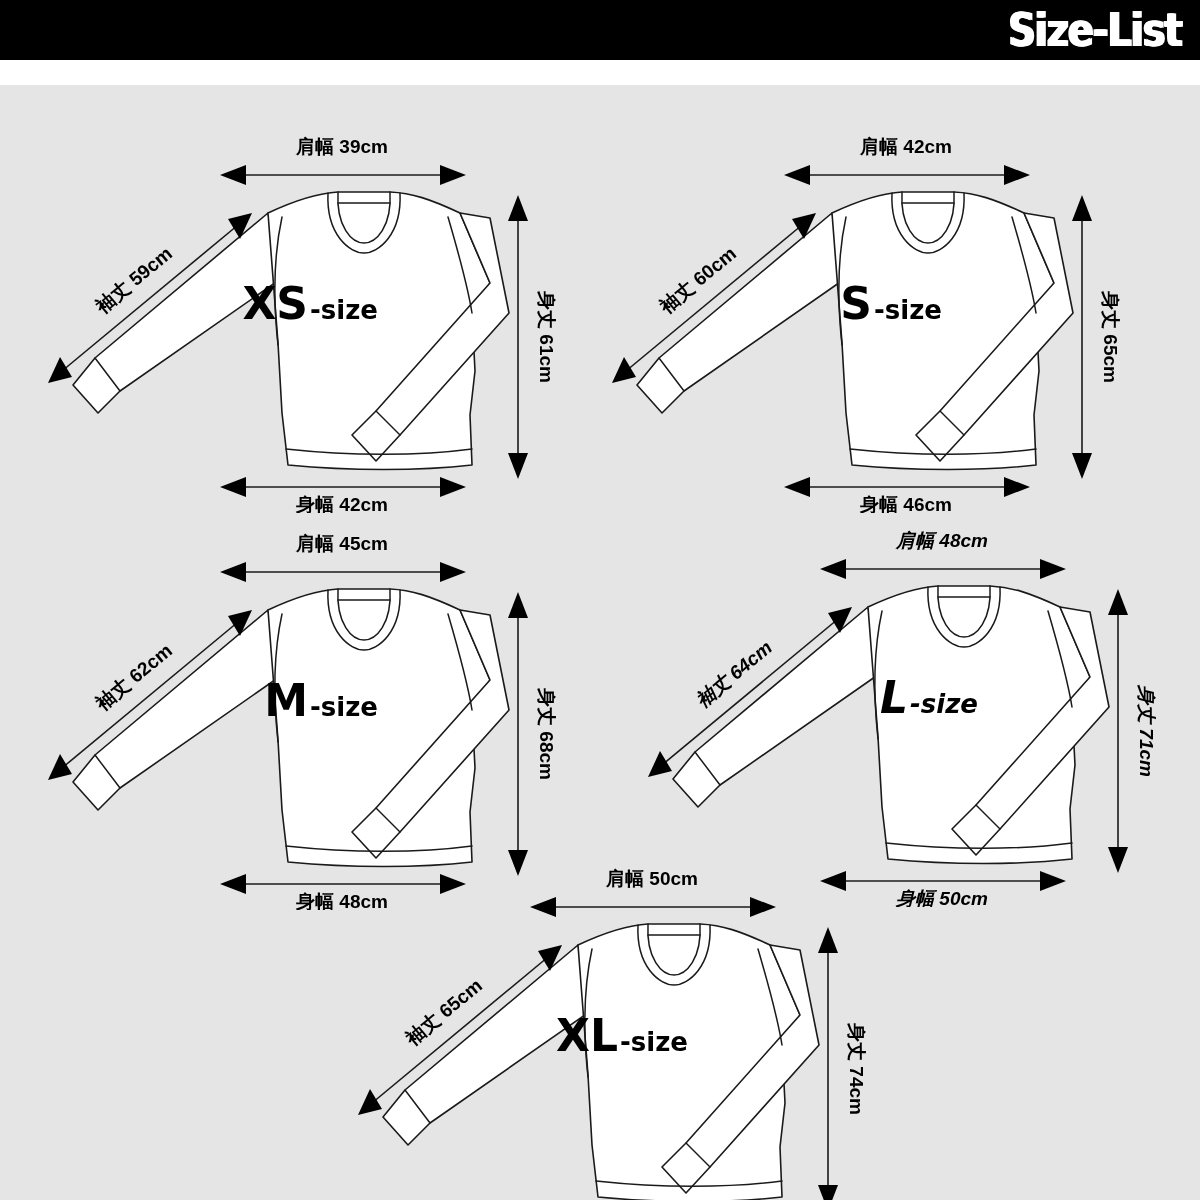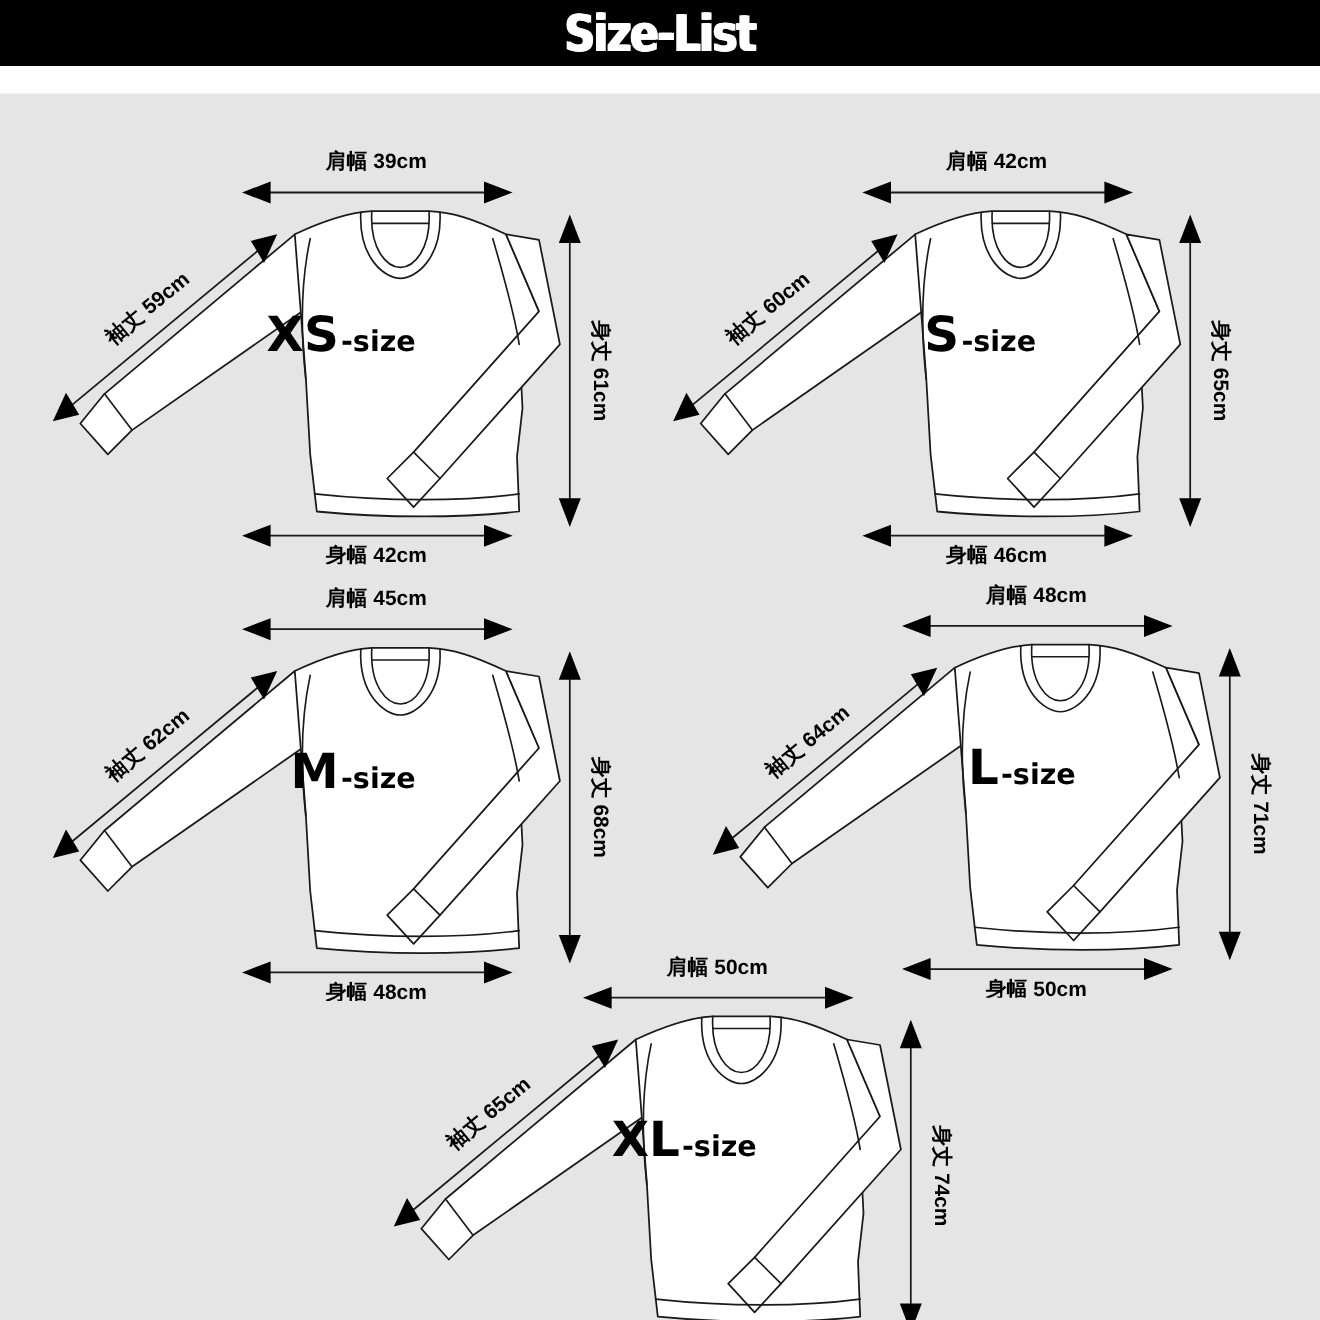--- a/index.html
+++ b/index.html
@@ -17,21 +17,21 @@
 
   
   #header-banner {
     position: absolute;
     left: 0; top: 0;
     width: 1200px;
     height: 60px;
     background: #000000;
     display: flex;
     align-items: center;
-    justify-content: center;
+    justify-content: flex-end;
   }
   #page-title {
     color: #ffffff;
     font-family: "DejaVu Sans", sans-serif;
     font-weight: bold;
     font-size: 46px;
     letter-spacing: -1px;
     transform: scaleX(0.82);
     transform-origin: center;
     line-height: 1;
@@ -266,21 +266,21 @@
         <polygon class="dim-head" points="446,374 420,364 420,384"></polygon>
         <text class="dim-label" x="322" y="398" text-anchor="middle">身幅 48cm</text>
       </g>
       <g>
         <text class="size-big" x="288" y="206" text-anchor="end">M</text>
         <text class="size-small" x="290" y="206" text-anchor="start">-size</text>
       </g>
     </svg>
   </div>
 
-  <div class="size-panel" style="left:620px; top:422px;">
+  <div class="size-panel" style="left:620px; top:422px;font-style:italic;">
     <svg viewBox="0 0 540 400" xmlns="http://www.w3.org/2000/svg">
       <path class="garment-line" d="M 248,100 L 75,245 L 53,272 L 78,300 L 100,278 L 262,165 Z"></path>
       <path class="garment-detail" d="M 75,245 L 100,278"></path>
       <path class="garment-line" d="M 248,100
           C 280,85 300,80 318,79
           L 370,79
           C 392,80 410,86 440,100
           L 470,170
           L 452,200 L 455,258 L 450,302
           L 452,352

